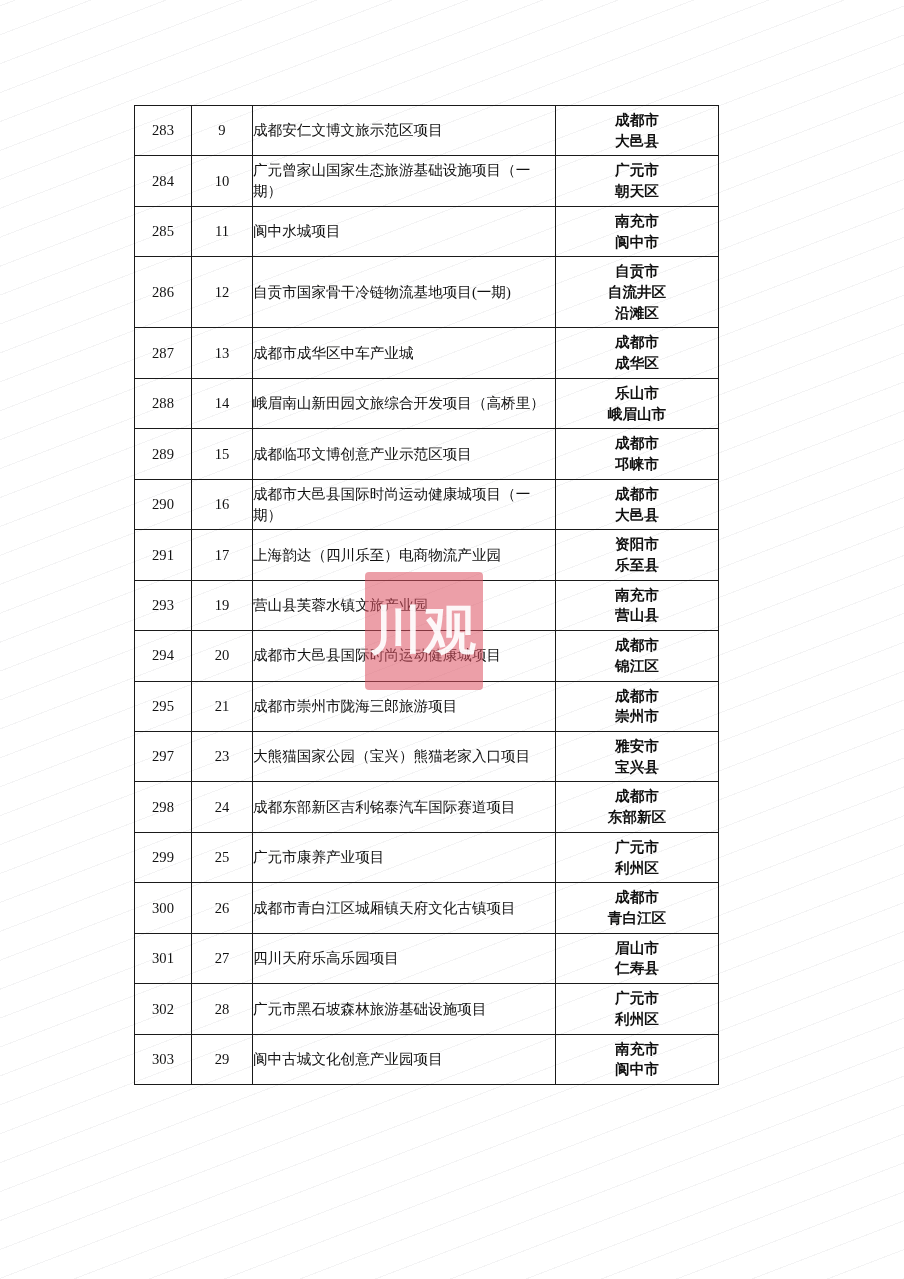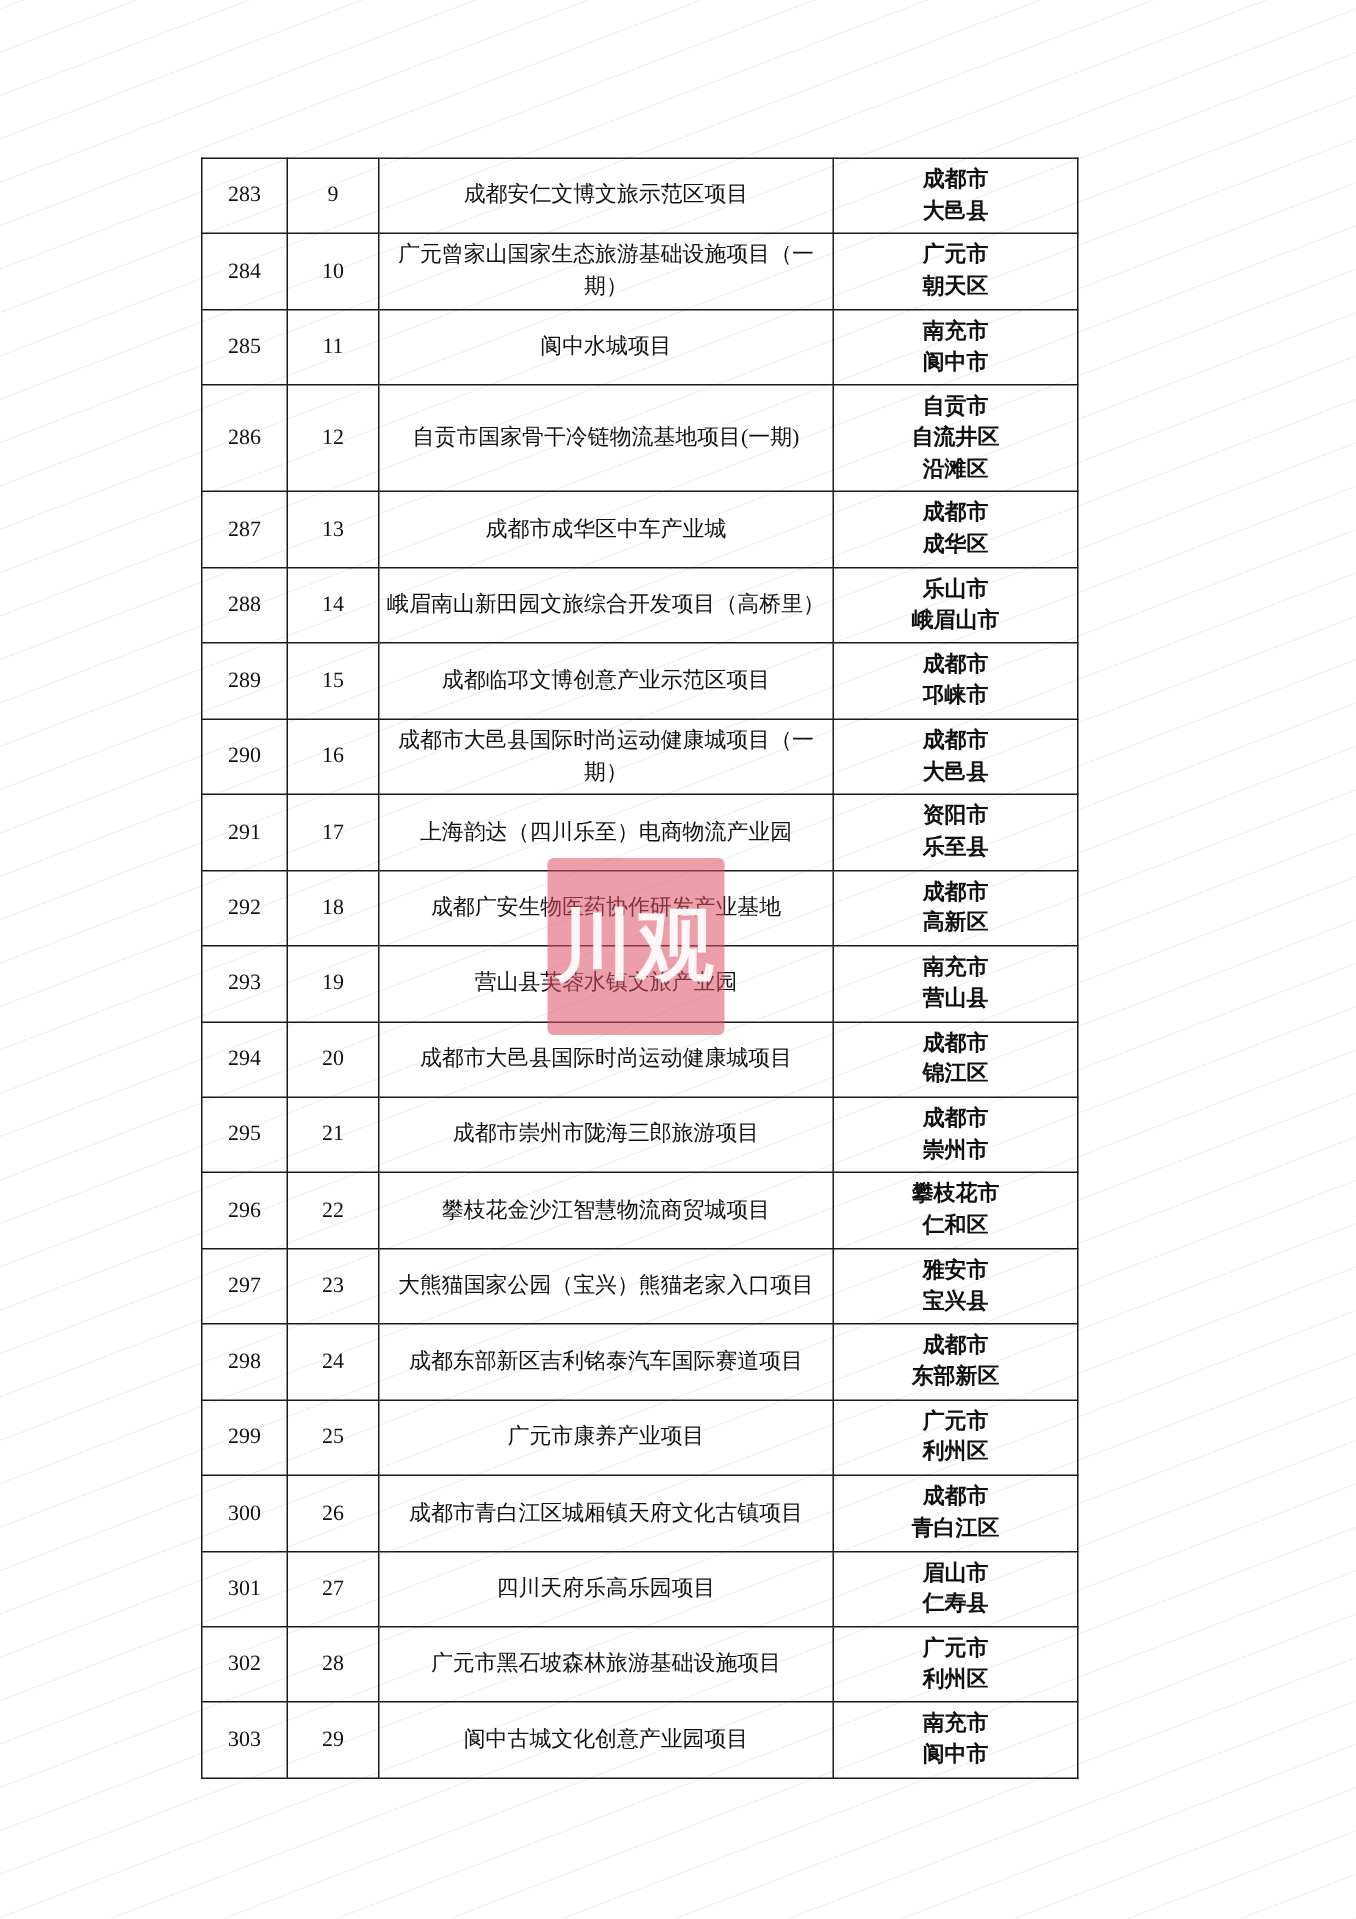--- a/index.html
+++ b/index.html
@@ -65,21 +65,21 @@
   td.c-seq {
     width: 56px;
     text-align: center;
   }
   td.c-no {
     width: 60px;
     text-align: center;
   }
   td.c-name {
     width: 302px;
-    text-align: center;
+    text-align: left;
     padding-left: 9px;
     padding-right: 6px;
   }
   td.c-loc {
     width: 162px;
     text-align: center;
     font-size: 14.2px;
     line-height: 1.45;
     font-weight: bold;
   }
@@ -207,29 +207,20 @@
           <tr>
             <td class="c-seq">291</td>
             <td class="c-no">17</td>
             <td class="c-name">上海韵达（四川乐至）电商物流产业园</td>
             <td class="c-loc">
               <span class="loc-line">资阳市</span>
               <span class="loc-line">乐至县</span>
             </td>
           </tr>
           <tr>
-            <td class="c-seq">292</td>
-            <td class="c-no">18</td>
-            <td class="c-name">成都广安生物医药协作研发产业基地</td>
-            <td class="c-loc">
-              <span class="loc-line">成都市</span>
-              <span class="loc-line">高新区</span>
-            </td>
-          </tr>
-          <tr>
             <td class="c-seq">293</td>
             <td class="c-no">19</td>
             <td class="c-name">营山县芙蓉水镇文旅产业园</td>
             <td class="c-loc">
               <span class="loc-line">南充市</span>
               <span class="loc-line">营山县</span>
             </td>
           </tr>
           <tr>
             <td class="c-seq">294</td>
@@ -240,29 +231,20 @@
               <span class="loc-line">锦江区</span>
             </td>
           </tr>
           <tr>
             <td class="c-seq">295</td>
             <td class="c-no">21</td>
             <td class="c-name">成都市崇州市陇海三郎旅游项目</td>
             <td class="c-loc">
               <span class="loc-line">成都市</span>
               <span class="loc-line">崇州市</span>
-            </td>
-          </tr>
-          <tr>
-            <td class="c-seq">296</td>
-            <td class="c-no">22</td>
-            <td class="c-name">攀枝花金沙江智慧物流商贸城项目</td>
-            <td class="c-loc">
-              <span class="loc-line">攀枝花市</span>
-              <span class="loc-line">仁和区</span>
             </td>
           </tr>
           <tr>
             <td class="c-seq">297</td>
             <td class="c-no">23</td>
             <td class="c-name">大熊猫国家公园（宝兴）熊猫老家入口项目</td>
             <td class="c-loc">
               <span class="loc-line">雅安市</span>
               <span class="loc-line">宝兴县</span>
             </td>

